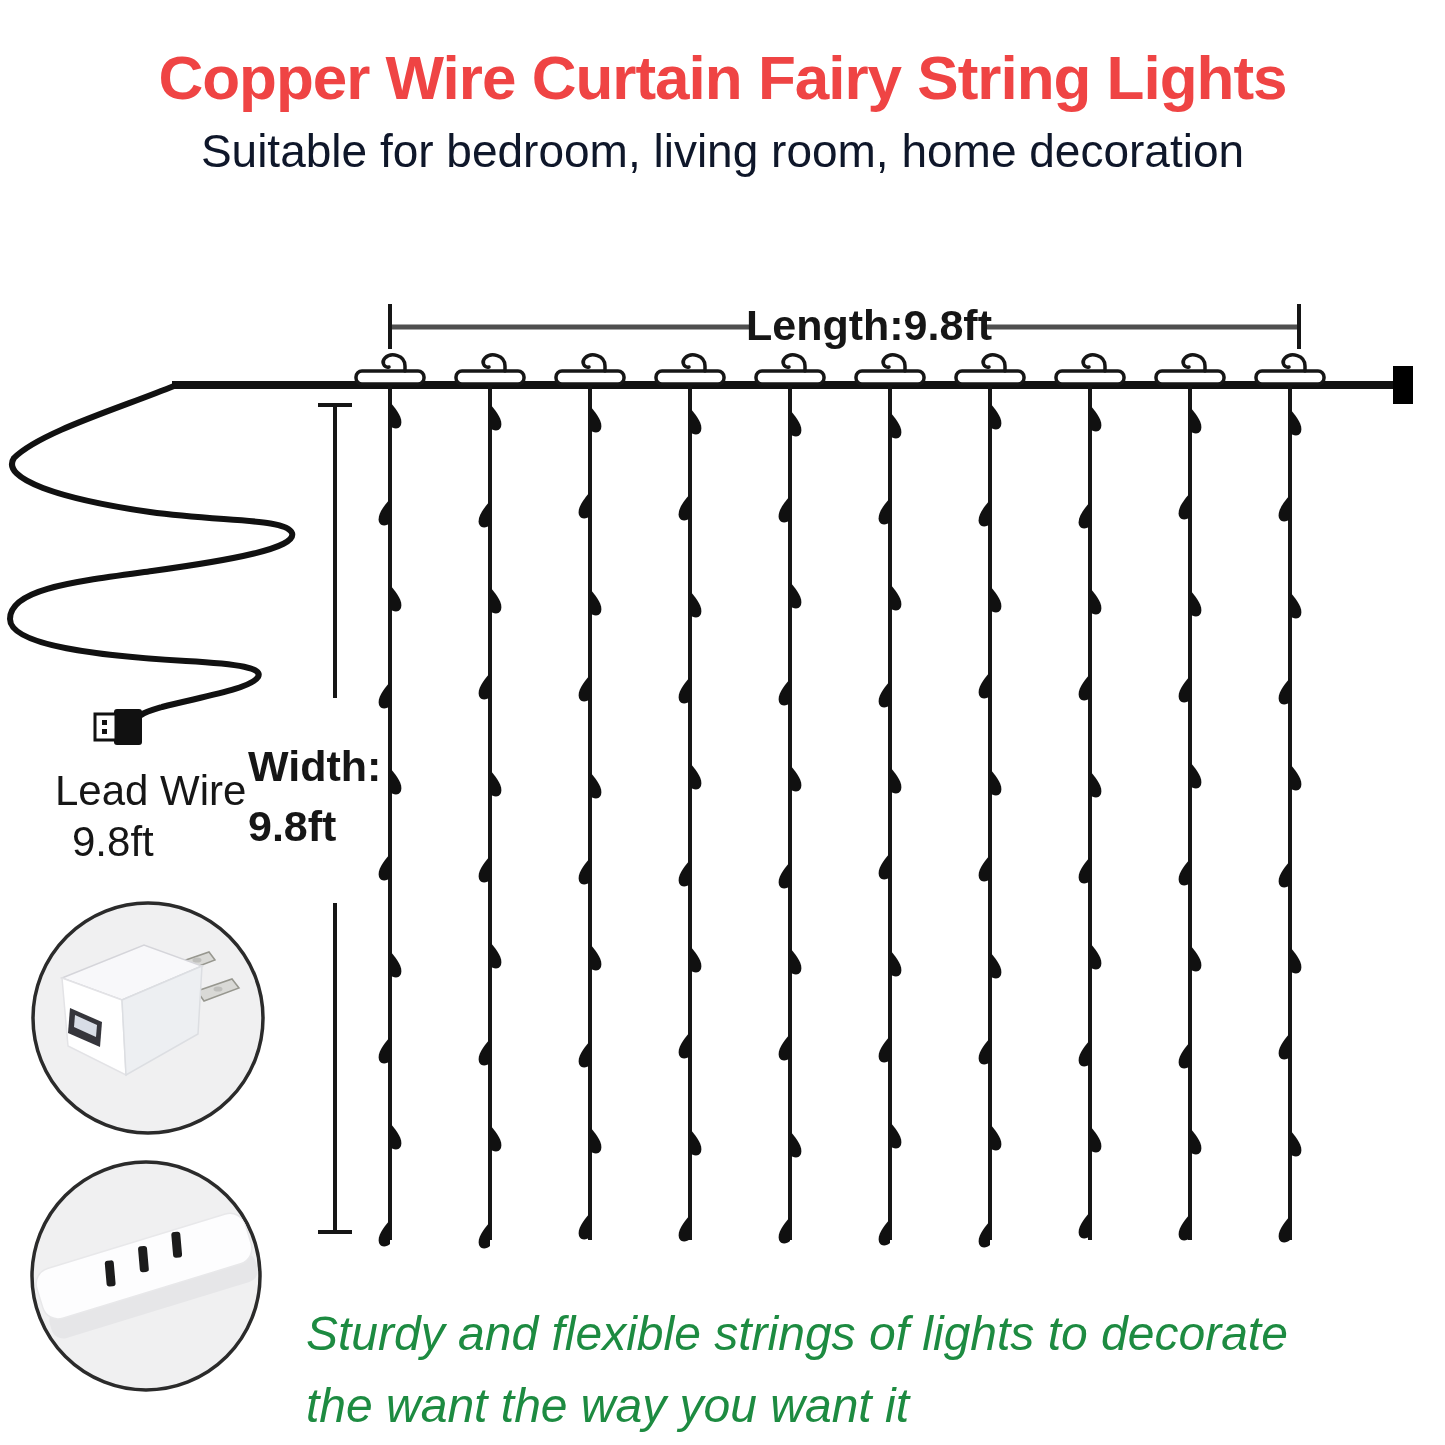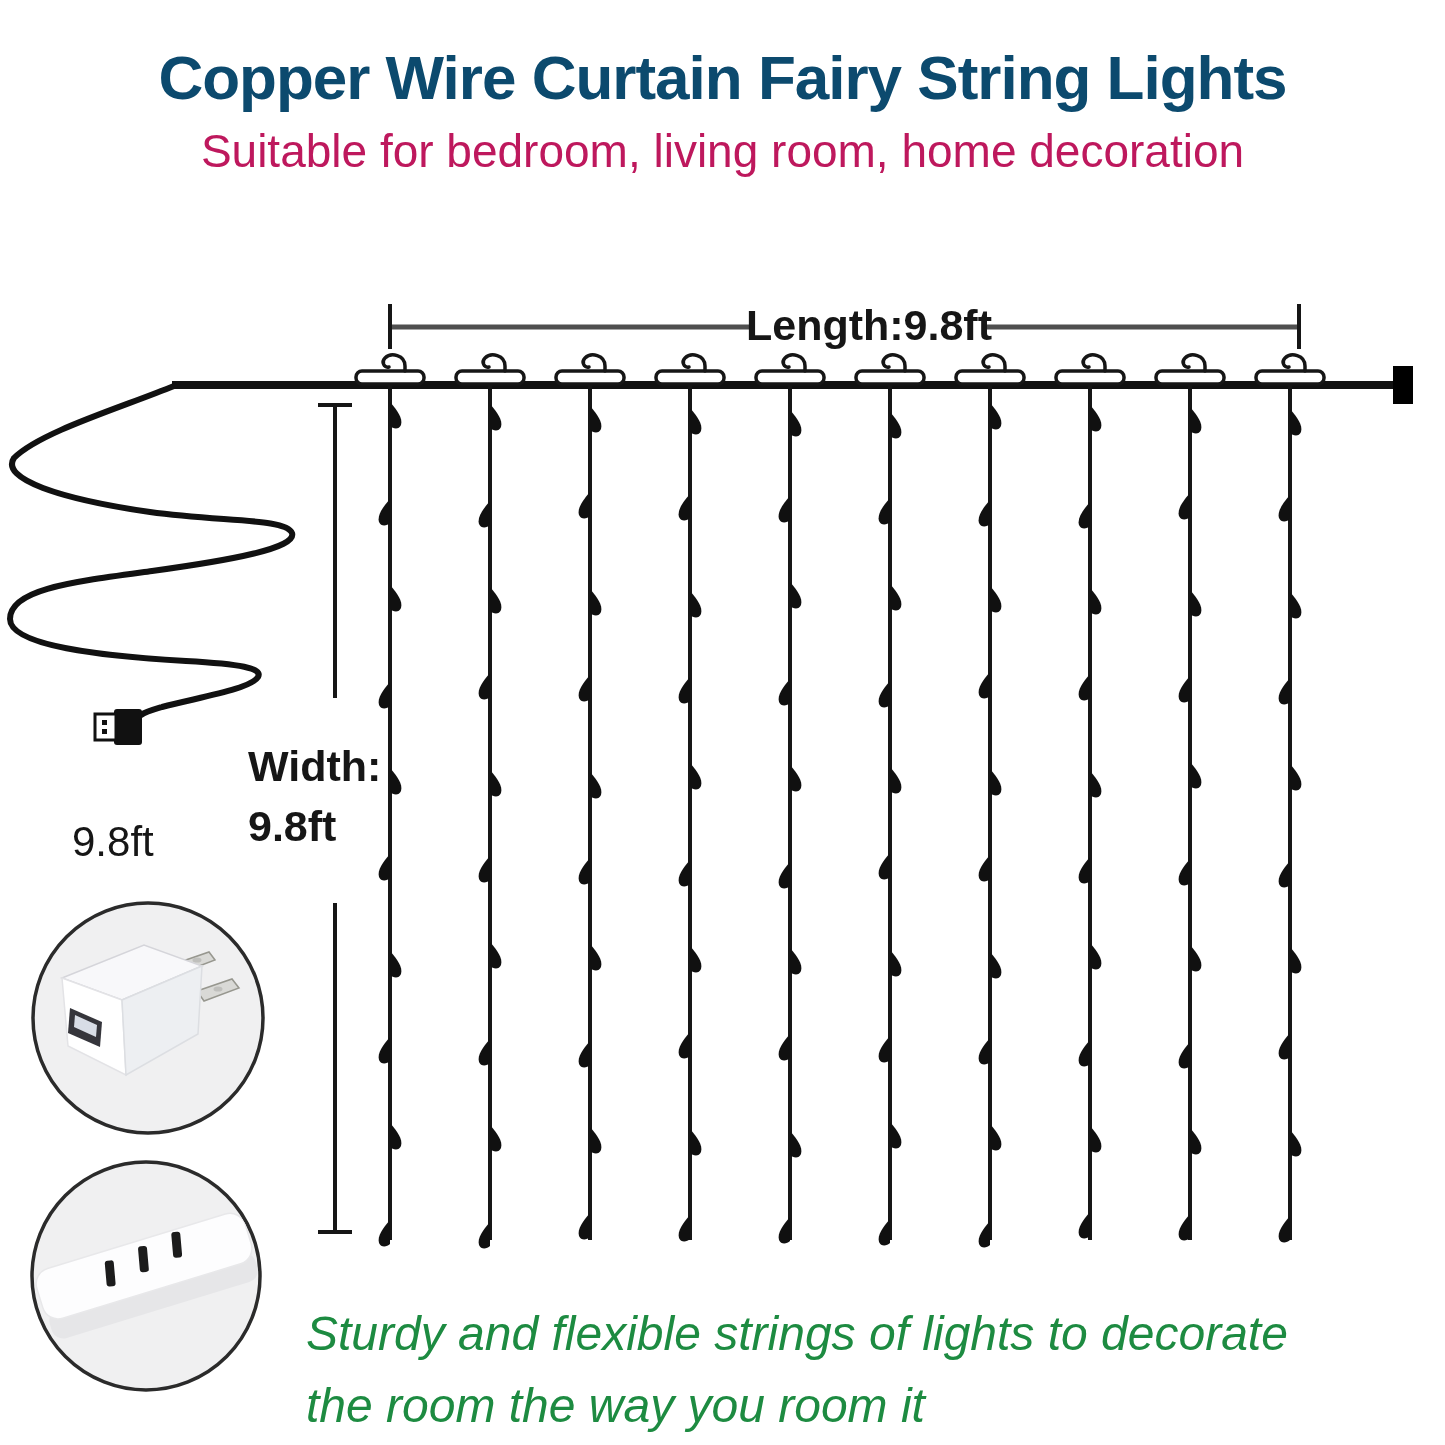--- a/index.html
+++ b/index.html
@@ -1,21 +1,21 @@
 <!DOCTYPE html>
 <html><head>
 <meta charset="utf-8">
 <style>
   html,body{margin:0;padding:0;background:#ffffff;}
   .canvas{position:relative;width:1445px;height:1445px;background:#ffffff;overflow:hidden;
           font-family:"Liberation Sans", sans-serif;}
   .abs{position:absolute;}
   .title{top:42px;left:0;width:1445px;text-align:center;font-size:62px;font-weight:bold;
-         letter-spacing:-1px;color:#0c4a6e;white-space:nowrap;}
-  .subtitle{top:124px;left:0;width:1445px;text-align:center;font-size:46px;color:#be185d;
+         letter-spacing:-1px;color:#ef4444;white-space:nowrap;}
+  .subtitle{top:124px;left:0;width:1445px;text-align:center;font-size:46px;color:#0f172a;
             white-space:nowrap;}
   .dim-label{font-size:43px;color:#161616;white-space:nowrap;font-weight:bold;}
   .len-label{top:301px;left:869px;transform:translateX(-50%);}
   .width-label{top:736px;left:248px;width:126px;line-height:60px;}
   .lead-label-1{top:767px;left:55px;font-size:42px;color:#161616;}
   .lead-label-2{top:818px;left:72px;font-size:42px;color:#161616;}
   .footer{top:1298px;left:306px;font-size:48px;color:#1d8b41;line-height:72px;white-space:nowrap;font-style:italic;}
   svg .wire{stroke:#111;stroke-width:8;fill:none;}
   svg .string-line{stroke:#161616;stroke-width:4;fill:none;}
   svg .dimline{stroke:#4f4f4f;stroke-width:5;fill:none;}
@@ -241,20 +241,21 @@
         </g>
       </g>
     </g>
   </svg>
 
   <div class="abs dim-label len-label">Length:9.8ft</div>
   <div class="abs dim-label width-label">
     <div>Width:</div>
     <div>9.8ft</div>
   </div>
+  <div class="abs lead-label-1">Lead Wire</div>
   <div class="abs lead-label-2">9.8ft</div>
 
   <div class="abs footer">
     <div>Sturdy and flexible strings of lights to decorate</div>
-    <div>the room the way you room it</div>
+    <div>the want the way you want it</div>
   </div>
 
 </div>
 
 </body></html>

